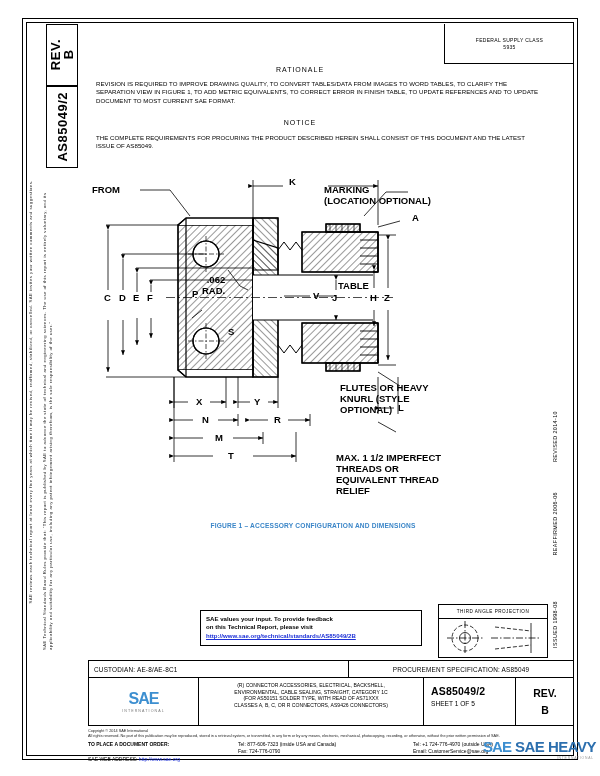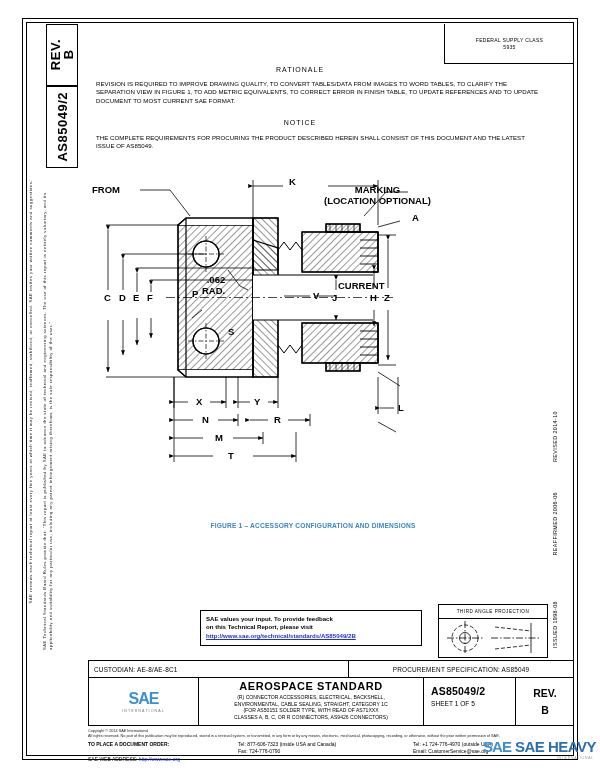--- a/index.html
+++ b/index.html
@@ -432,25 +432,32 @@
           <line x1="162" y1="116" x2="170" y2="120"></line>
           <line x1="300" y1="202" x2="322" y2="216"></line>
           <line x1="300" y1="252" x2="318" y2="262"></line>
           <line x1="114" y1="148" x2="124" y2="140"></line>
         </g>
       </g>
     </svg>
 
     
     <div class="lbl" style="left:14px; top:14px;">FROM</div>
-    <div class="lbl" style="left:246px; top:14px;text-align:center;">MARKING
+    <div class="lbl" style="left:246px; top:14px;">MARKING
 (LOCATION OPTIONAL)</div>
-    <div class="lbl" style="left:260px; top:110px;">CURRENT</div>
+    <div class="lbl" style="left:260px; top:110px;">TABLE</div>
     <div class="lbl" style="left:124px; top:104px; text-align:right;">.062
 RAD.</div>
+    <div class="lbl" style="left:262px; top:212px;">FLUTES OR HEAVY
+KNURL (STYLE
+OPTIONAL)</div>
+    <div class="lbl" style="left:258px; top:282px;">MAX. 1 1/2 IMPERFECT
+THREADS OR
+EQUIVALENT THREAD
+RELIEF</div>
 
     <div class="dim" style="left:211px; top:6px;">K</div>
     <div class="dim" style="left:334px; top:42px;">A</div>
     <div class="dim" style="left:26px;  top:122px;">C</div>
     <div class="dim" style="left:41px;  top:122px;">D</div>
     <div class="dim" style="left:55px;  top:122px;">E</div>
     <div class="dim" style="left:69px;  top:122px;">F</div>
     <div class="dim" style="left:306px; top:122px;">Z</div>
     <div class="dim" style="left:292px; top:122px;">H</div>
     <div class="dim" style="left:254px; top:122px;">J</div>
@@ -500,21 +507,20 @@
 
   <div class="tb-custodian">CUSTODIAN: AE-8/AE-8C1</div>
   <div class="tb-proc">PROCUREMENT SPECIFICATION: AS85049</div>
 
   <div class="tb-logo">
     <div class="sae-mark">SAE</div>
     <div class="sae-sub">INTERNATIONAL</div>
   </div>
 
   <div class="tb-title">
-    <div class="h">AEROSPACE STANDARD</div>
     <div class="d">
       <div>(R) CONNECTOR ACCESSORIES, ELECTRICAL, BACKSHELL,</div>
       <div>ENVIRONMENTAL, CABLE SEALING, STRAIGHT, CATEGORY 1C</div>
       <div>(FOR AS50151 SOLDER TYPE, WITH READ OF AS71XXX</div>
       <div>CLASSES A, B, C, OR R CONNECTORS, AS9426 CONNECTORS)</div>
     </div>
   </div>
 
   <div class="tb-num">
     <div class="n">AS85049/2</div>

